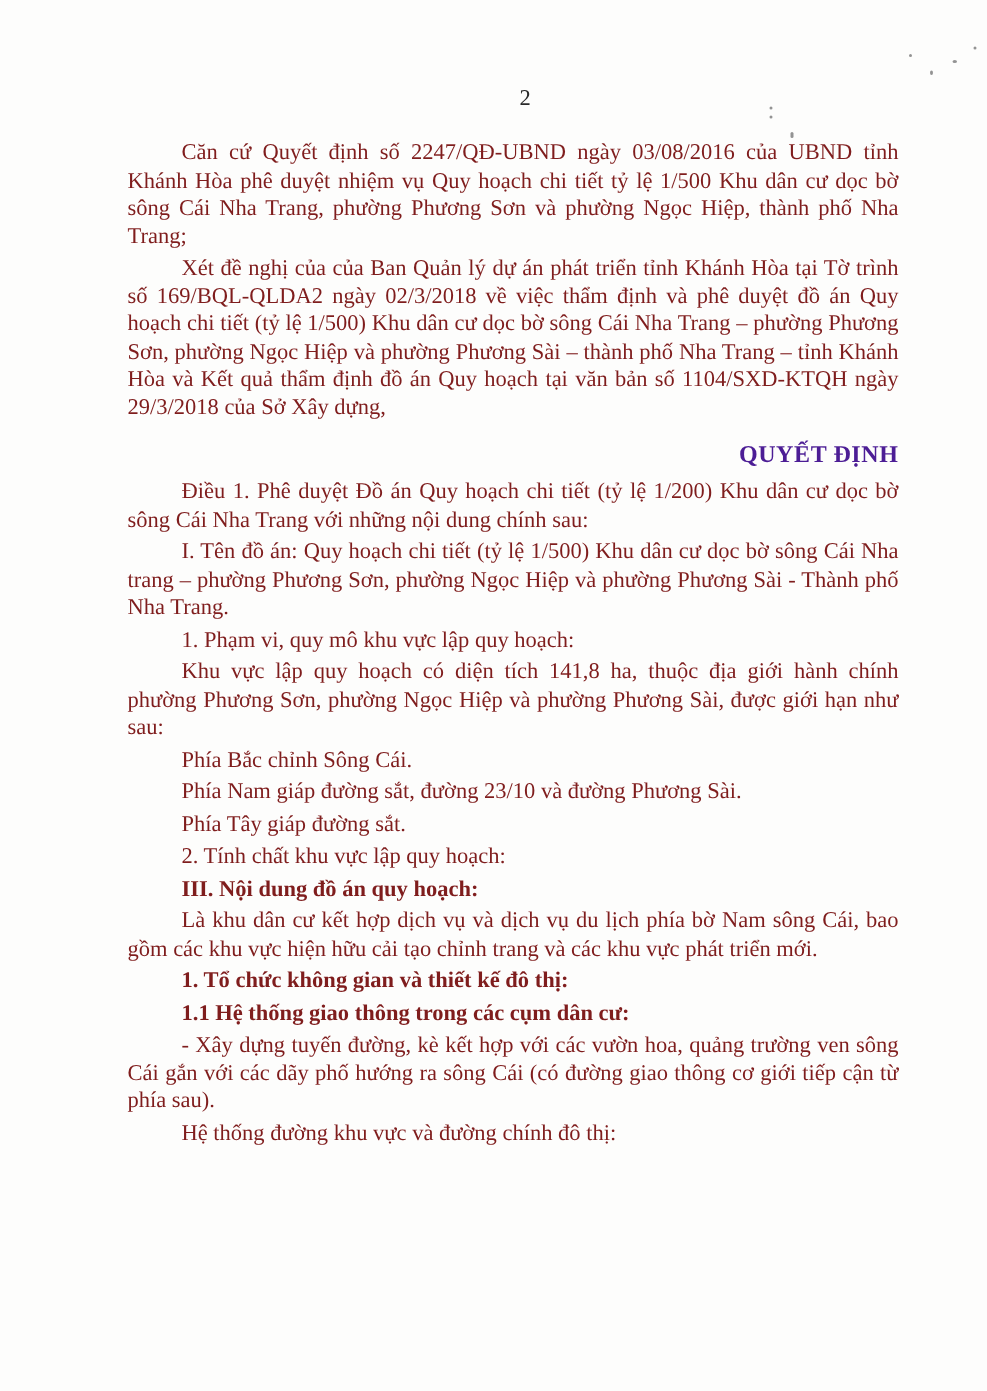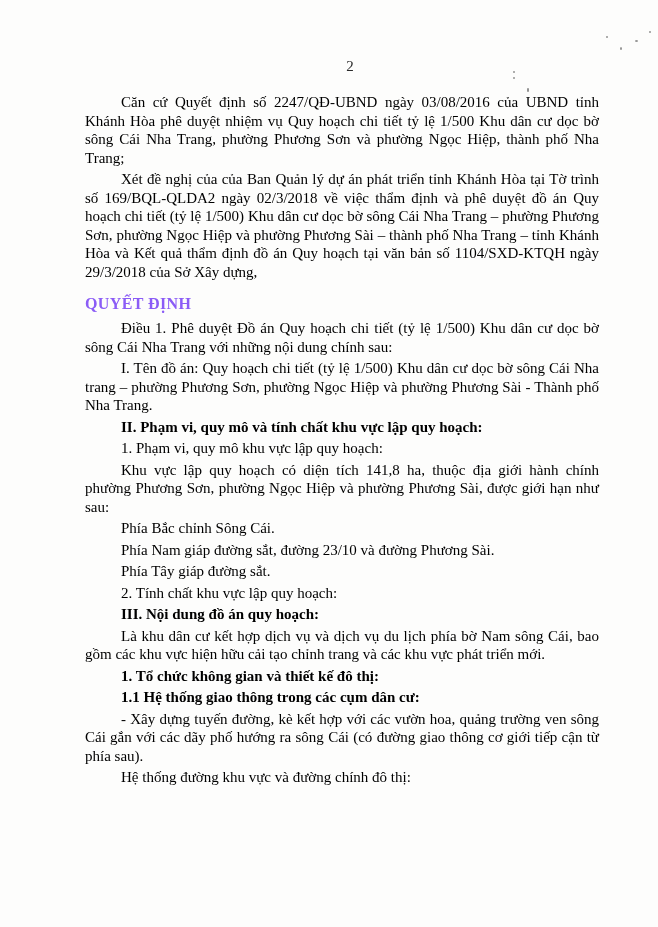--- a/index.html
+++ b/index.html
@@ -32,34 +32,34 @@
     top: 93px;
     left: 85px;
     width: 514px;
   }
   .para {
     margin: 0 0 3px 0;
     font-size: 15px;
     line-height: 18.5px;
     text-align: justify;
     text-indent: 36px;
-    color: #000000;
+    color: #7f1d1d;
   }
   .bold   { font-weight: bold; }
   .italic { }
   .lead   { font-weight: normal; }
   .decree-heading {
     margin: 13px 0 6px 0;
     font-size: 16px;
     line-height: 19px;
     font-weight: bold;
-    text-align: left;
+    text-align: right;
     text-indent: 0;
     letter-spacing: 0.4px;
-    color: #8b5cf6;
+    color: #4c1d95;
   }
   
   .noise {
     position: absolute;
     background: #5a5a5a;
     border-radius: 50%;
     opacity: 0.65;
   }
   .n1 { left: 606px; top: 36px;  width: 2px; height: 2px; }
   .n2 { left: 620px; top: 47px;  width: 2px; height: 3px; }
@@ -85,25 +85,24 @@
   <span class="noise n7"></span>
 
   <main class="content">
 
     <p class="para">Căn cứ Quyết định số 2247/QĐ-UBND ngày 03/08/2016 của UBND tỉnh Khánh Hòa phê duyệt nhiệm vụ Quy hoạch chi tiết tỷ lệ 1/500 Khu dân cư dọc bờ sông Cái Nha Trang, phường Phương Sơn và phường Ngọc Hiệp, thành phố Nha Trang;</p>
 
     <p class="para">Xét đề nghị của của Ban Quản lý dự án phát triển tỉnh Khánh Hòa tại Tờ trình số 169/BQL-QLDA2 ngày 02/3/2018 về việc thẩm định và phê duyệt đồ án Quy hoạch chi tiết (tỷ lệ 1/500) Khu dân cư dọc bờ sông Cái Nha Trang – phường Phương Sơn, phường Ngọc Hiệp và phường Phương Sài – thành phố Nha Trang – tỉnh Khánh Hòa và Kết quả thẩm định đồ án Quy hoạch tại văn bản số 1104/SXD-KTQH ngày 29/3/2018 của Sở Xây dựng,</p>
 
     <h1 class="decree-heading">QUYẾT ĐỊNH</h1>
 
-    <p class="para"><span class="lead">Điều 1.</span> <span>Phê duyệt Đồ án Quy hoạch chi tiết (tỷ lệ 1/500) Khu dân cư dọc bờ sông Cái Nha Trang với những nội dung chính sau:</span></p>
+    <p class="para"><span class="lead">Điều 1.</span> <span>Phê duyệt Đồ án Quy hoạch chi tiết (tỷ lệ 1/200) Khu dân cư dọc bờ sông Cái Nha Trang với những nội dung chính sau:</span></p>
 
     <p class="para"><span class="lead">I. Tên đồ án:</span> <span>Quy hoạch chi tiết (tỷ lệ 1/500) Khu dân cư dọc bờ sông Cái Nha trang – phường Phương Sơn, phường Ngọc Hiệp và phường Phương Sài - Thành phố Nha Trang.</span></p>
 
-    <p class="para bold">II. Phạm vi, quy mô và tính chất khu vực lập quy hoạch:</p>
 
     <p class="para italic">1. Phạm vi, quy mô khu vực lập quy hoạch:</p>
 
     <p class="para">Khu vực lập quy hoạch có diện tích 141,8 ha, thuộc địa giới hành chính phường Phương Sơn, phường Ngọc Hiệp và phường Phương Sài, được giới hạn như sau:</p>
 
     <p class="para">Phía Bắc chỉnh Sông Cái.</p>
 
     <p class="para">Phía Nam giáp đường sắt, đường 23/10 và đường Phương Sài.</p>
 
     <p class="para">Phía Tây giáp đường sắt.</p>

